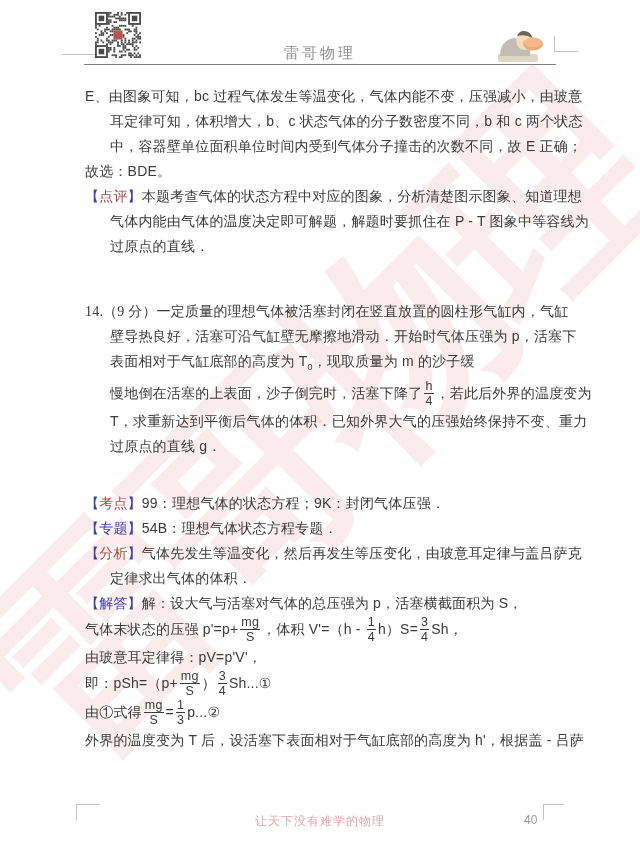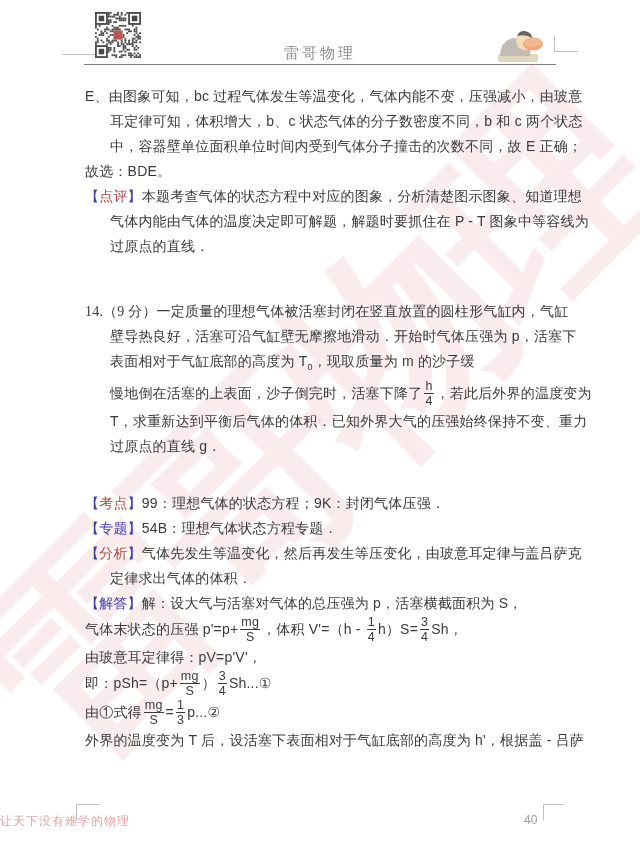--- a/index.html
+++ b/index.html
@@ -40,21 +40,21 @@
   .c-b{color:#3c3cb4;}
   .c-r{color:#ab4a42;}
   sub{font-size:9px;}
   .frac{display:inline-flex;flex-direction:column;vertical-align:middle;
         text-align:center;line-height:1.12;font-size:12.5px;margin:0 2px;
         transform:translateY(-1px);}
   .frac .num{border-bottom:1px solid #3b3b3b;padding:0 1px;display:block;}
   .frac .den{display:block;}
 
   
-  .footer-slogan{position:absolute;top:813px;left:0;width:640px;text-align:left;
+  .footer-slogan{position:absolute;top:813px;left:0;width:640px;text-align:center;
                  font-size:12px;color:#e2a5a3;letter-spacing:1px;}
   .page-num{position:absolute;top:813px;left:524px;font-size:12px;color:#9a9a9a;}
 </style>
 </head>
 <body>
 
 <div class="page">
 
   <div class="watermark">
     <span>雷哥物理</span>

